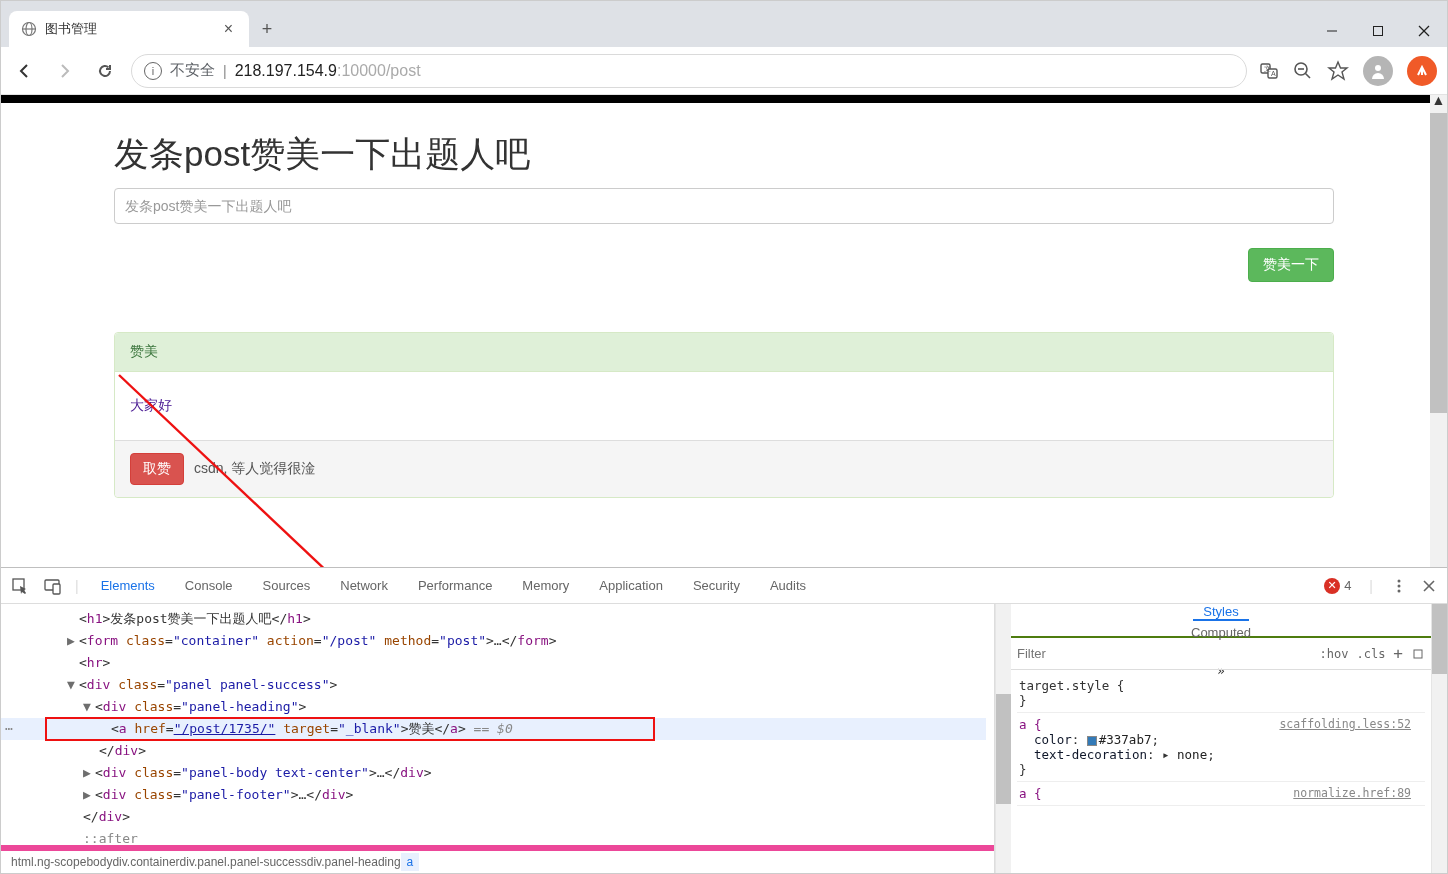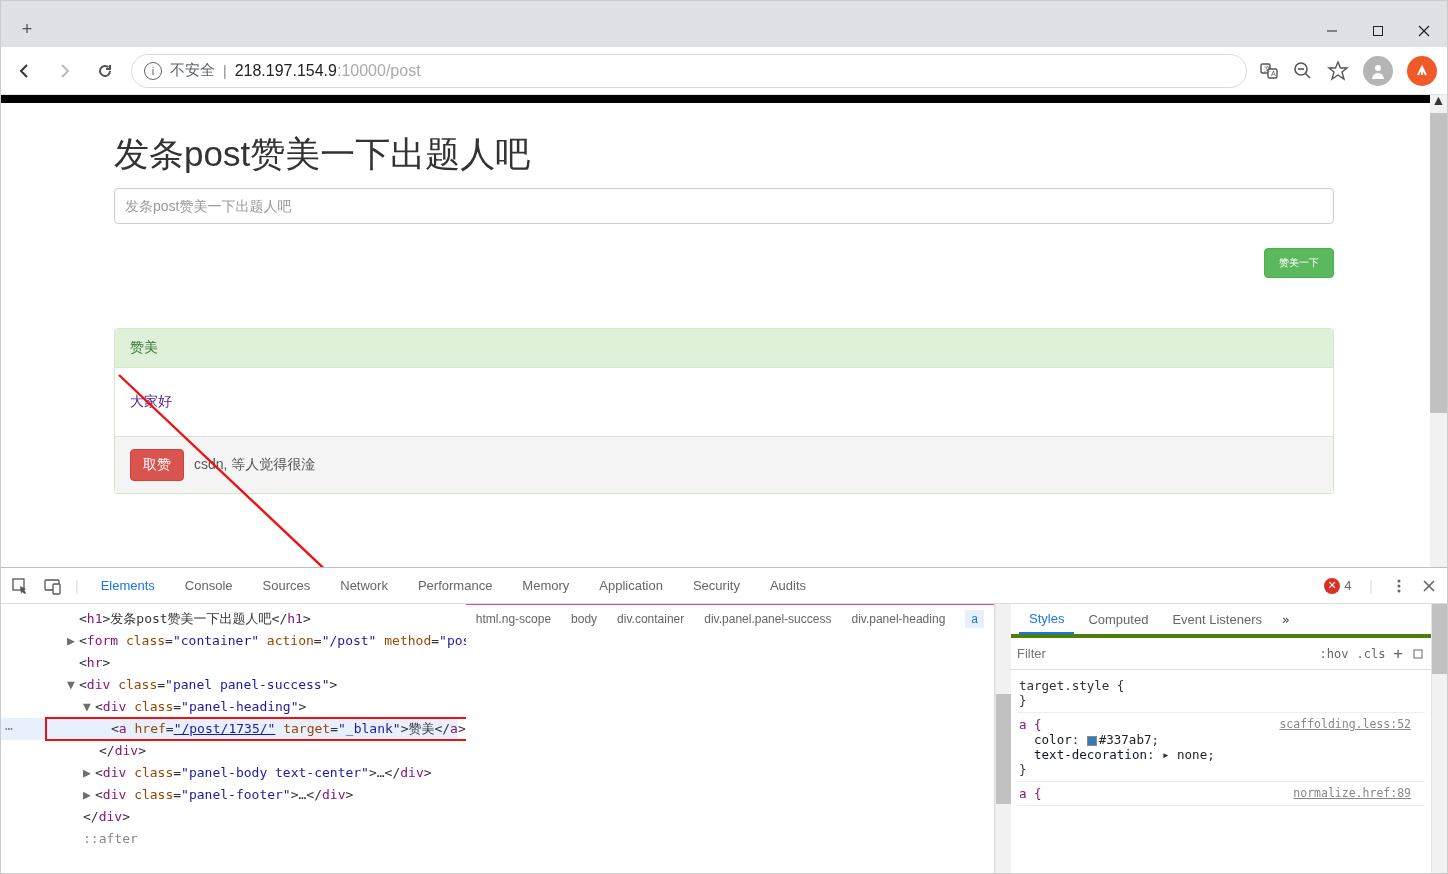--- a/index.html
+++ b/index.html
@@ -35,21 +35,21 @@
 
 .viewport { flex: 1; display: flex; flex-direction: column; overflow: hidden; position: relative; }
 .blackbar { height: 8px; background: #000; width: 100%; }
 .page-scroll { flex: 1; overflow: hidden; padding-bottom: 10px; }
 .container { margin: 0 auto; max-width: 1320px; padding: 0 50px; }
 .page-title { font-size: 35px; font-weight: 500; margin: 28px 0 10px; }
 .input-row { }
 .text-input { width: 100%; height: 36px; border: 1px solid #ccc; border-radius: 4px; padding: 0 10px; font-size: 14px; color: #555; }
 .text-input::placeholder { color: #999; }
 .btn-row { display: flex; justify-content: flex-end; margin-top: 24px; }
-.btn-green { background: #5cb85c; border: 1px solid #4cae4c; color: #fff; padding: 7px 14px; border-radius: 4px; font-size: 10px; }
+.btn-green { background: #5cb85c; border: 1px solid #4cae4c; color: #fff; padding: 7px 14px; border-radius: 4px; font-size: 14px; }
 .panel { border: 1px solid #d6e9c6; border-radius: 4px; margin-top: 50px; }
 .panel-heading { background: #dff0d8; padding: 10px 15px; border-bottom: 1px solid #d6e9c6; border-radius: 4px 4px 0 0; }
 .panel-heading a { color: #3c763d; text-decoration: none; }
 .panel-body { padding: 25px 15px; color: #4c1d95; }
 .panel-footer { padding: 12px 15px; background: #f5f5f5; border-top: 1px solid #ddd; border-radius: 0 0 4px 4px; display: flex; align-items: center; gap: 10px; }
 .btn-red { background: #d9534f; color: #fff; border: 1px solid #d43f3a; padding: 6px 12px; border-radius: 4px; font-size: 14px; }
 .footer-text { color: #555; }
 .scrollbar-y { position: absolute; right: 0; top: 0; width: 17px; height: 100%; background: #f1f1f1; display:flex; flex-direction:column; }
 .scrollbar-thumb { background: #c1c1c1; width: 100%; }
 
@@ -60,34 +60,34 @@
 
 .devtools { height: 306px; border-top: 1px solid #bfbfbf; display: flex; flex-direction: column; }
 .dt-tabs { height: 36px; display: flex; align-items: center; padding: 0 10px; gap: 14px; border-bottom: 1px solid #ddd; }
 .dt-select { width:18px; height:18px; }
 .dt-tab-label { font-size: 13px; color: #666; padding: 0 8px; height: 100%; display: flex; align-items: center; }
 .dt-tab-label.active { color: #1a73e8; }
 .dt-tabs .spacer { flex: 1; }
 .err-badge { display: flex; align-items: center; gap: 4px; color: #666; font-size: 13px; }
 .err-dot { width: 16px; height: 16px; border-radius: 50%; background: #d93025; color: #fff; font-size: 11px; display: flex; align-items: center; justify-content: center; }
 .dt-body { flex: 1; display: flex; overflow: hidden; }
-.dt-left { flex: 1; display: flex; flex-direction: row; border-right: 1px solid #ddd; overflow: hidden; }
+.dt-left { flex: 1; display: flex; flex-direction: column; border-right: 1px solid #ddd; overflow: hidden; }
 .dom-tree { flex: 1; font-family: Consolas, Menlo, monospace; font-size: 13px; line-height: 22px; padding: 4px 8px 4px 50px; position: relative; overflow: hidden; }
 .dom-line { white-space: pre; }
 .dom-line .caret { display:inline-block; width:12px; color:#6e6e6e; }
 .tag-name { color: #881280; }
 .attr { color: #994500; }
 .attr-val { color: #1a1aa6; }
 .selected-line { background: #e8f0fe; }
 .sel0 { color: #888; font-style: italic; }
 .link { text-decoration: underline; }
-.breadcrumb { height: 28px; border-top: 1px solid #ec4899; display: flex; align-items: center; padding: 0 10px; font-size: 12px; color: #666; gap: 20px; }
+.breadcrumb { height: 28px; border-top: 6px solid #ec4899; display: flex; align-items: center; padding: 0 10px; font-size: 12px; color: #666; }
 .breadcrumb .crumb.active { background: #e8f0fe; padding: 2px 6px; color: #1a73e8; }
 .dt-right { width: 420px; display: flex; flex-direction: column; font-family: Consolas, Menlo, monospace; font-size: 12.5px; }
-.dt-right-tabs { height: 34px; display: flex; align-items: center; border-bottom: 4px solid #4d7c0f; padding: 0 8px; gap: 4px; }
+.dt-right-tabs { height: 34px; display: flex; align-items: center; border-bottom: 2px solid #4d7c0f; padding: 0 8px; gap: 4px; flex-direction: column; }
 .dtr-tab { padding: 0 10px; height: 100%; display: flex; align-items: center; color: #666; font-size: 13px; font-family: -apple-system, "Segoe UI", Arial, sans-serif; }
 .dtr-tab.active { color: #1a73e8; border-bottom: 2px solid #1a73e8; }
 .dtr-more { padding: 0 6px; }
 .filter-row { height: 32px; display: flex; align-items: center; border-bottom: 1px solid #ddd; padding: 0 6px; gap: 8px; }
 .filter-input { flex: 1; border: none; outline: none; font-size: 13px; color: #aaa; font-family: -apple-system, Arial, sans-serif; }
 .hov { font-size: 12px; color: #666; font-family: Consolas, monospace; }
 .pluscls { font-size: 16px; color: #666; }
 .styles-pane { flex: 1; padding: 4px 6px; overflow: hidden; }
 .rule { border-bottom: 1px solid #eee; padding: 4px 2px; position: relative; }
 .rule-link { position: absolute; right: 14px; top: 4px; color: #888; text-decoration: underline; font-size: 11.5px; }
@@ -98,20 +98,29 @@
 .dt-scroll { width: 16px; background: #f1f1f1; border-left: 1px solid #e5e5e5; }
 .dt-thumb { width:100%; background:#c1c1c1; }
 </style>
 </head>
 <body>
 
 <div class="window">
 
   <div class="titlebar">
     <div class="tab-strip">
+      <div class="browser-tab">
+        <svg class="globe-icon" viewBox="0 0 16 16">
+            <circle cx="8" cy="8" r="6.5" fill="none" stroke="#777" stroke-width="1.2"></circle>
+            <ellipse cx="8" cy="8" rx="3" ry="6.5" fill="none" stroke="#777" stroke-width="1.2"></ellipse>
+            <line x1="1.5" y1="8" x2="14.5" y2="8" stroke="#777" stroke-width="1.2"></line>
+          </svg>
+        <span class="tabtitle">图书管理</span>
+        <span class="tab-close">×</span>
+      </div>
       <div class="newtab">
           <span class="plus">+</span>
         </div>
     </div>
     <div class="win-controls">
       <div class="win-btn">
           <svg width="12" height="12">
             <line x1="1" y1="6" x2="11" y2="6" stroke="#222" stroke-width="1"></line>
           </svg>
         </div>

